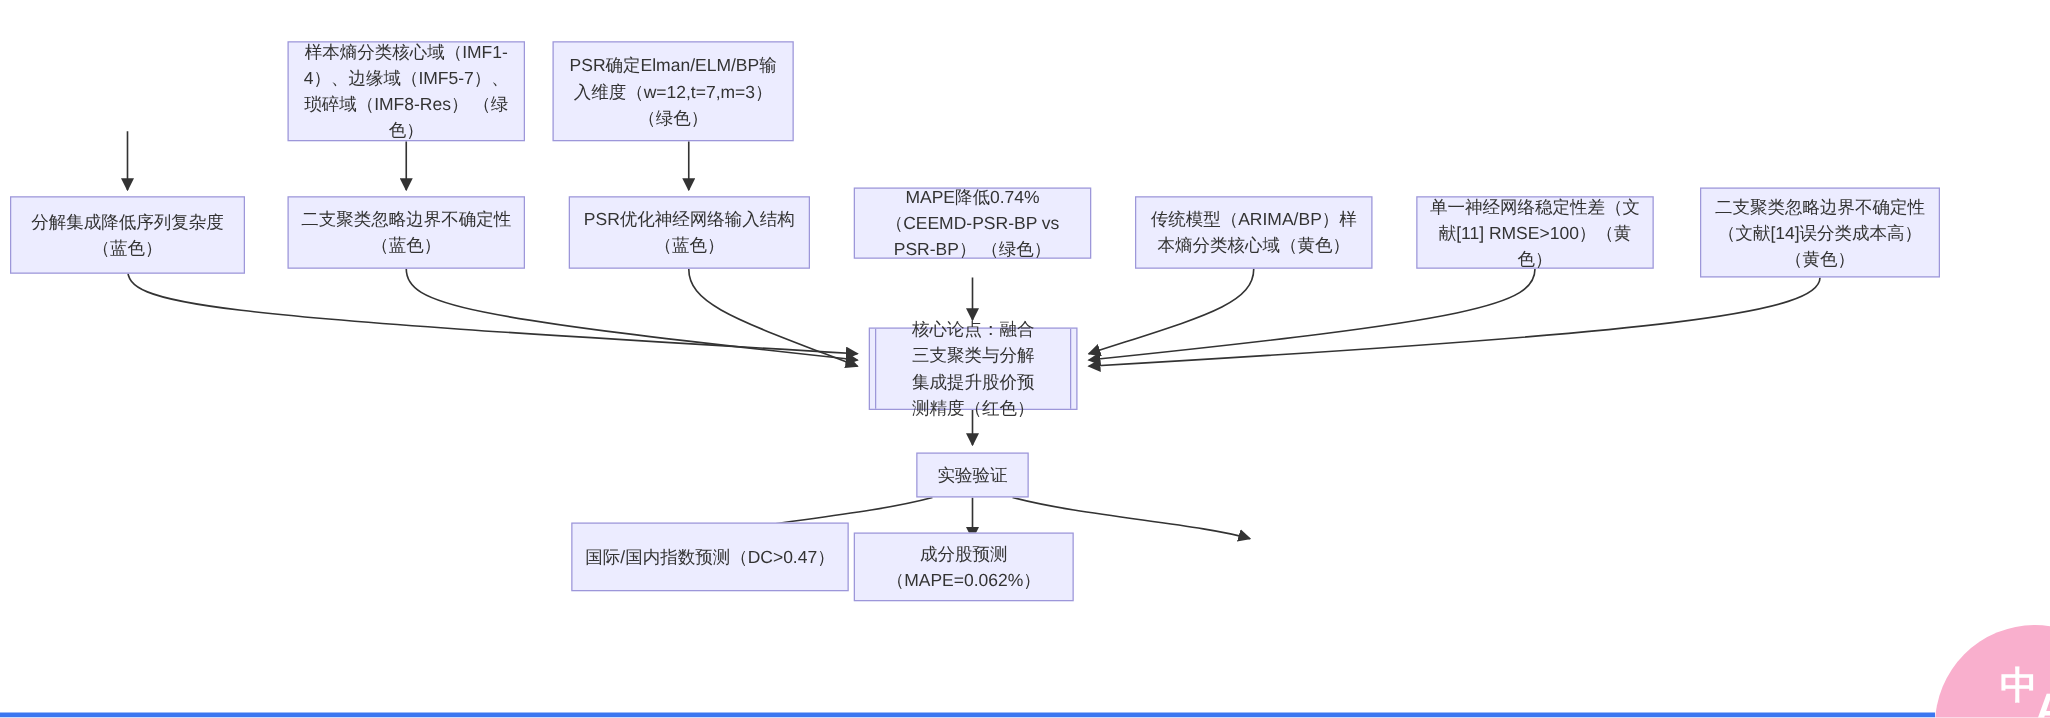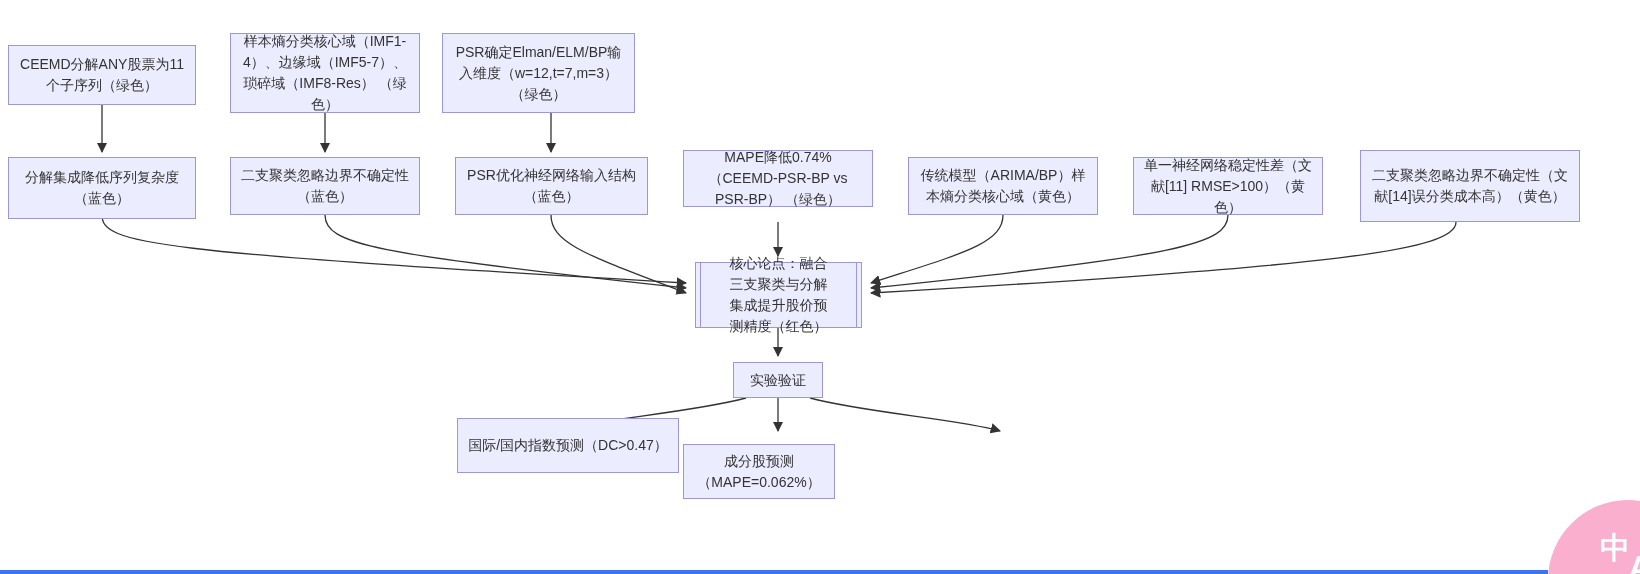--- a/index.html
+++ b/index.html
@@ -57,23 +57,20 @@
     <path class="edge" d="M778,222 L778,256" marker-end="url(#ah)"></path>
     <path class="edge" d="M1003,215 C1003,244 960,254 871,283" marker-end="url(#ah)"></path>
     <path class="edge" d="M1228,215 C1228,244 1180,256 871,288" marker-end="url(#ah)"></path>
     <path class="edge" d="M1456,222 C1456,250 1340,266 871,293" marker-end="url(#ah)"></path>
     <path class="edge" d="M778,328 L778,356" marker-end="url(#ah)"></path>
     <path class="edge" d="M746,398 C690,413 596,419 556,431" marker-end="url(#ah)"></path>
     <path class="edge" d="M778,398 L778,431" marker-end="url(#ah)"></path>
     <path class="edge" d="M810,398 C866,413 960,419 1000,431" marker-end="url(#ah)"></path>
   </svg>
 
-  <div class="node" style="left:8px;top:45px;width:188px;height:60px">
-      <span>CEEMD分解ANY股票为11个子序列（绿色）</span>
-    </div>
   <div class="node" style="left:230px;top:33px;width:190px;height:80px">
       <span>样本熵分类核心域（IMF1-4）、边缘域（IMF5-7）、琐碎域（IMF8-Res） （绿色）</span>
     </div>
   <div class="node" style="left:442px;top:33px;width:193px;height:80px">
       <span>PSR确定Elman/ELM/BP输入维度（w=12,t=7,m=3） （绿色）</span>
     </div>
 
   <div class="node" style="left:8px;top:157px;width:188px;height:62px">
       <span>分解集成降低序列复杂度（蓝色）</span>
     </div>
@@ -85,36 +82,36 @@
     </div>
   <div class="node" style="left:683px;top:150px;width:190px;height:57px">
       <span>MAPE降低0.74%（CEEMD-PSR-BP vs PSR-BP） （绿色）</span>
     </div>
   <div class="node" style="left:908px;top:157px;width:190px;height:58px">
       <span>传统模型（ARIMA/BP）样本熵分类核心域（黄色）</span>
     </div>
   <div class="node" style="left:1133px;top:157px;width:190px;height:58px">
       <span>单一神经网络稳定性差（文献[11] RMSE&gt;100）（黄色）</span>
     </div>
-  <div class="node" style="left:1360px;top:150px;width:220px;height:72px">
+  <div class="node" style="left:1360px;top:150px;width:192px;height:72px">
       <span>二支聚类忽略边界不确定性（文献[14]误分类成本高）（黄色）</span>
     </div>
 
   <div class="node subroutine" style="left:695px;top:262px;width:167px;height:66px;padding:4px 28px">
       <span>核心论点：融合三支聚类与分解集成提升股价预测精度（红色）</span>
     </div>
 
   <div class="node" style="left:733px;top:362px;width:90px;height:36px">
       <span>实验验证</span>
     </div>
 
   <div class="node" style="left:457px;top:418px;width:222px;height:55px">
       <span>国际/国内指数预测（DC&gt;0.47）</span>
     </div>
-  <div class="node" style="left:683px;top:444px;width:152px;height:55px">
+  <div class="node" style="left:683px;top:426px;width:176px;height:55px">
       <span>成分股预测（MAPE=0.062%）</span>
     </div>
 
   <div class="bottom-bar"></div>
 
   <div class="badge">
     <span class="zh">中</span>
     <span class="en">A</span>
   </div>
 

